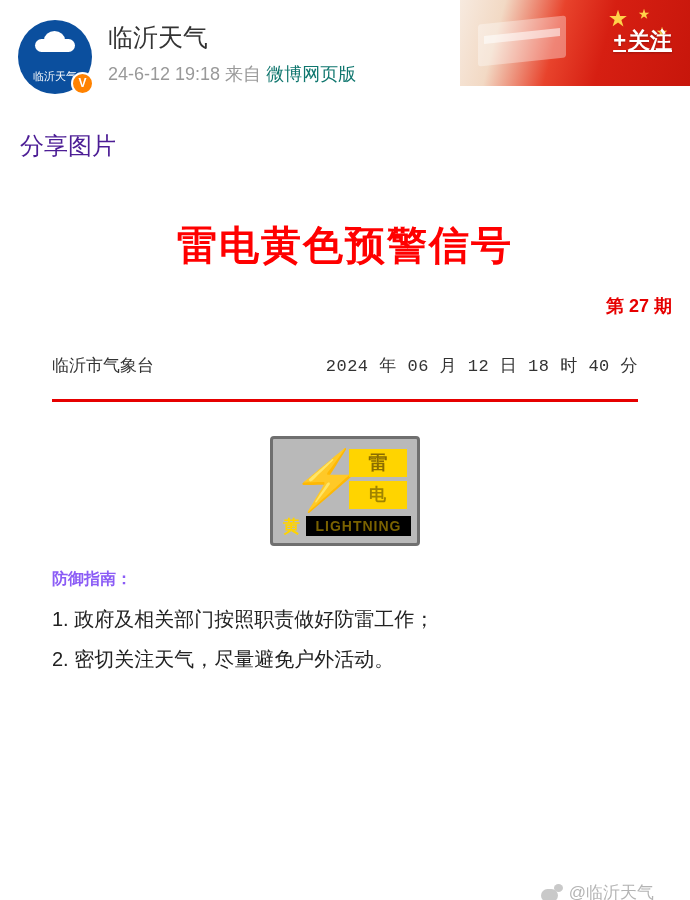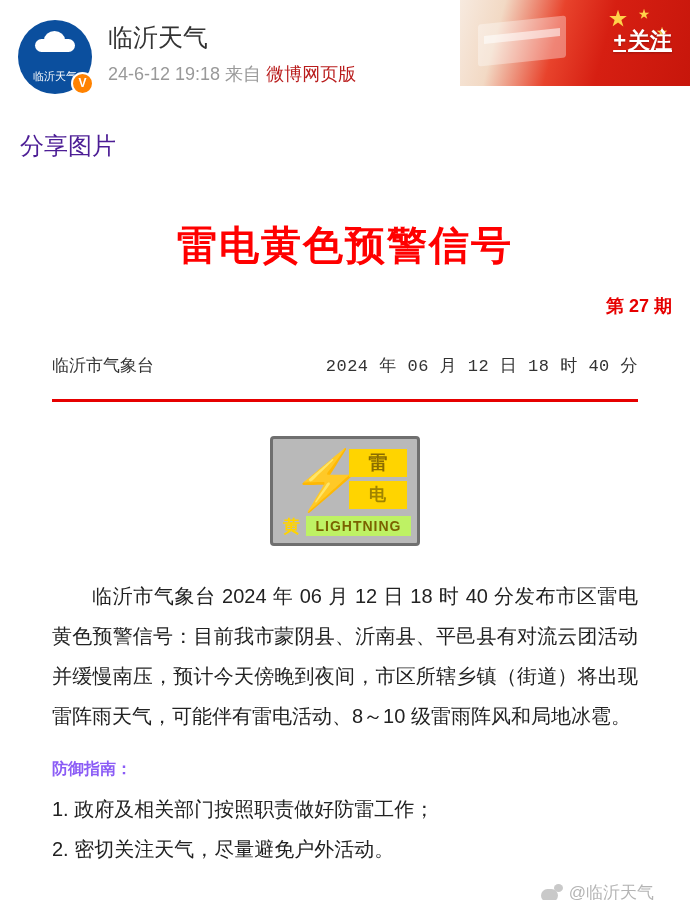--- a/index.html
+++ b/index.html
@@ -115,21 +115,21 @@
     margin-top: 8px;
     font-size: 18px;
     color: #999;
     line-height: 24px;
     white-space: nowrap;
   }
   .meta-line .src {
     color: #999;
   }
   .meta-line .src-link {
-    color: #b91c1c;
+    color: #0f766e;
   }
 
   
   .follow-zone {
     position: absolute;
     right: 0px;
     top: 0px;
     width: 230px;
     height: 86px;
   }
@@ -305,21 +305,21 @@
   }
   .sign-bottom .zh {
     color: #ffd400;
     font-size: 17px;
     font-weight: bold;
     margin-left: 4px;
   }
   .sign-bottom .en {
     flex: 1;
     margin-left: 6px;
-    background: #bef264;
+    background: #000000;
     color: #7a6200;
     font-size: 14px;
     font-weight: bold;
     text-align: center;
     line-height: 20px;
     height: 20px;
     letter-spacing: 1px;
   }
 
   
@@ -442,21 +442,20 @@
           <div class="cell cell2">电</div>
         </div>
         <div class="sign-bottom">
           <span class="zh">黄</span>
           <span class="en">LIGHTNING</span>
         </div>
       </div>
     </div>
   </div>
 
-  <div class="body-text">临沂市气象台 2024 年 06 月 12 日 18 时 40 分发布市区雷电黄色预警信号：目前我市蒙阴县、沂南县、平邑县有对流云团活动并缓慢南压，预计今天傍晚到夜间，市区所辖乡镇（街道）将出现雷阵雨天气，可能伴有雷电活动、8～10 级雷雨阵风和局地冰雹。</div>
 
   <div class="guide-title">防御指南：</div>
   <div class="guide-item">1. 政府及相关部门按照职责做好防雷工作；</div>
   <div class="guide-item">2. 密切关注天气，尽量避免户外活动。</div>
 
   <div class="watermark">
     <span class="wb-logo"></span>
     <span>@临沂天气</span>
   </div>
 </div>

